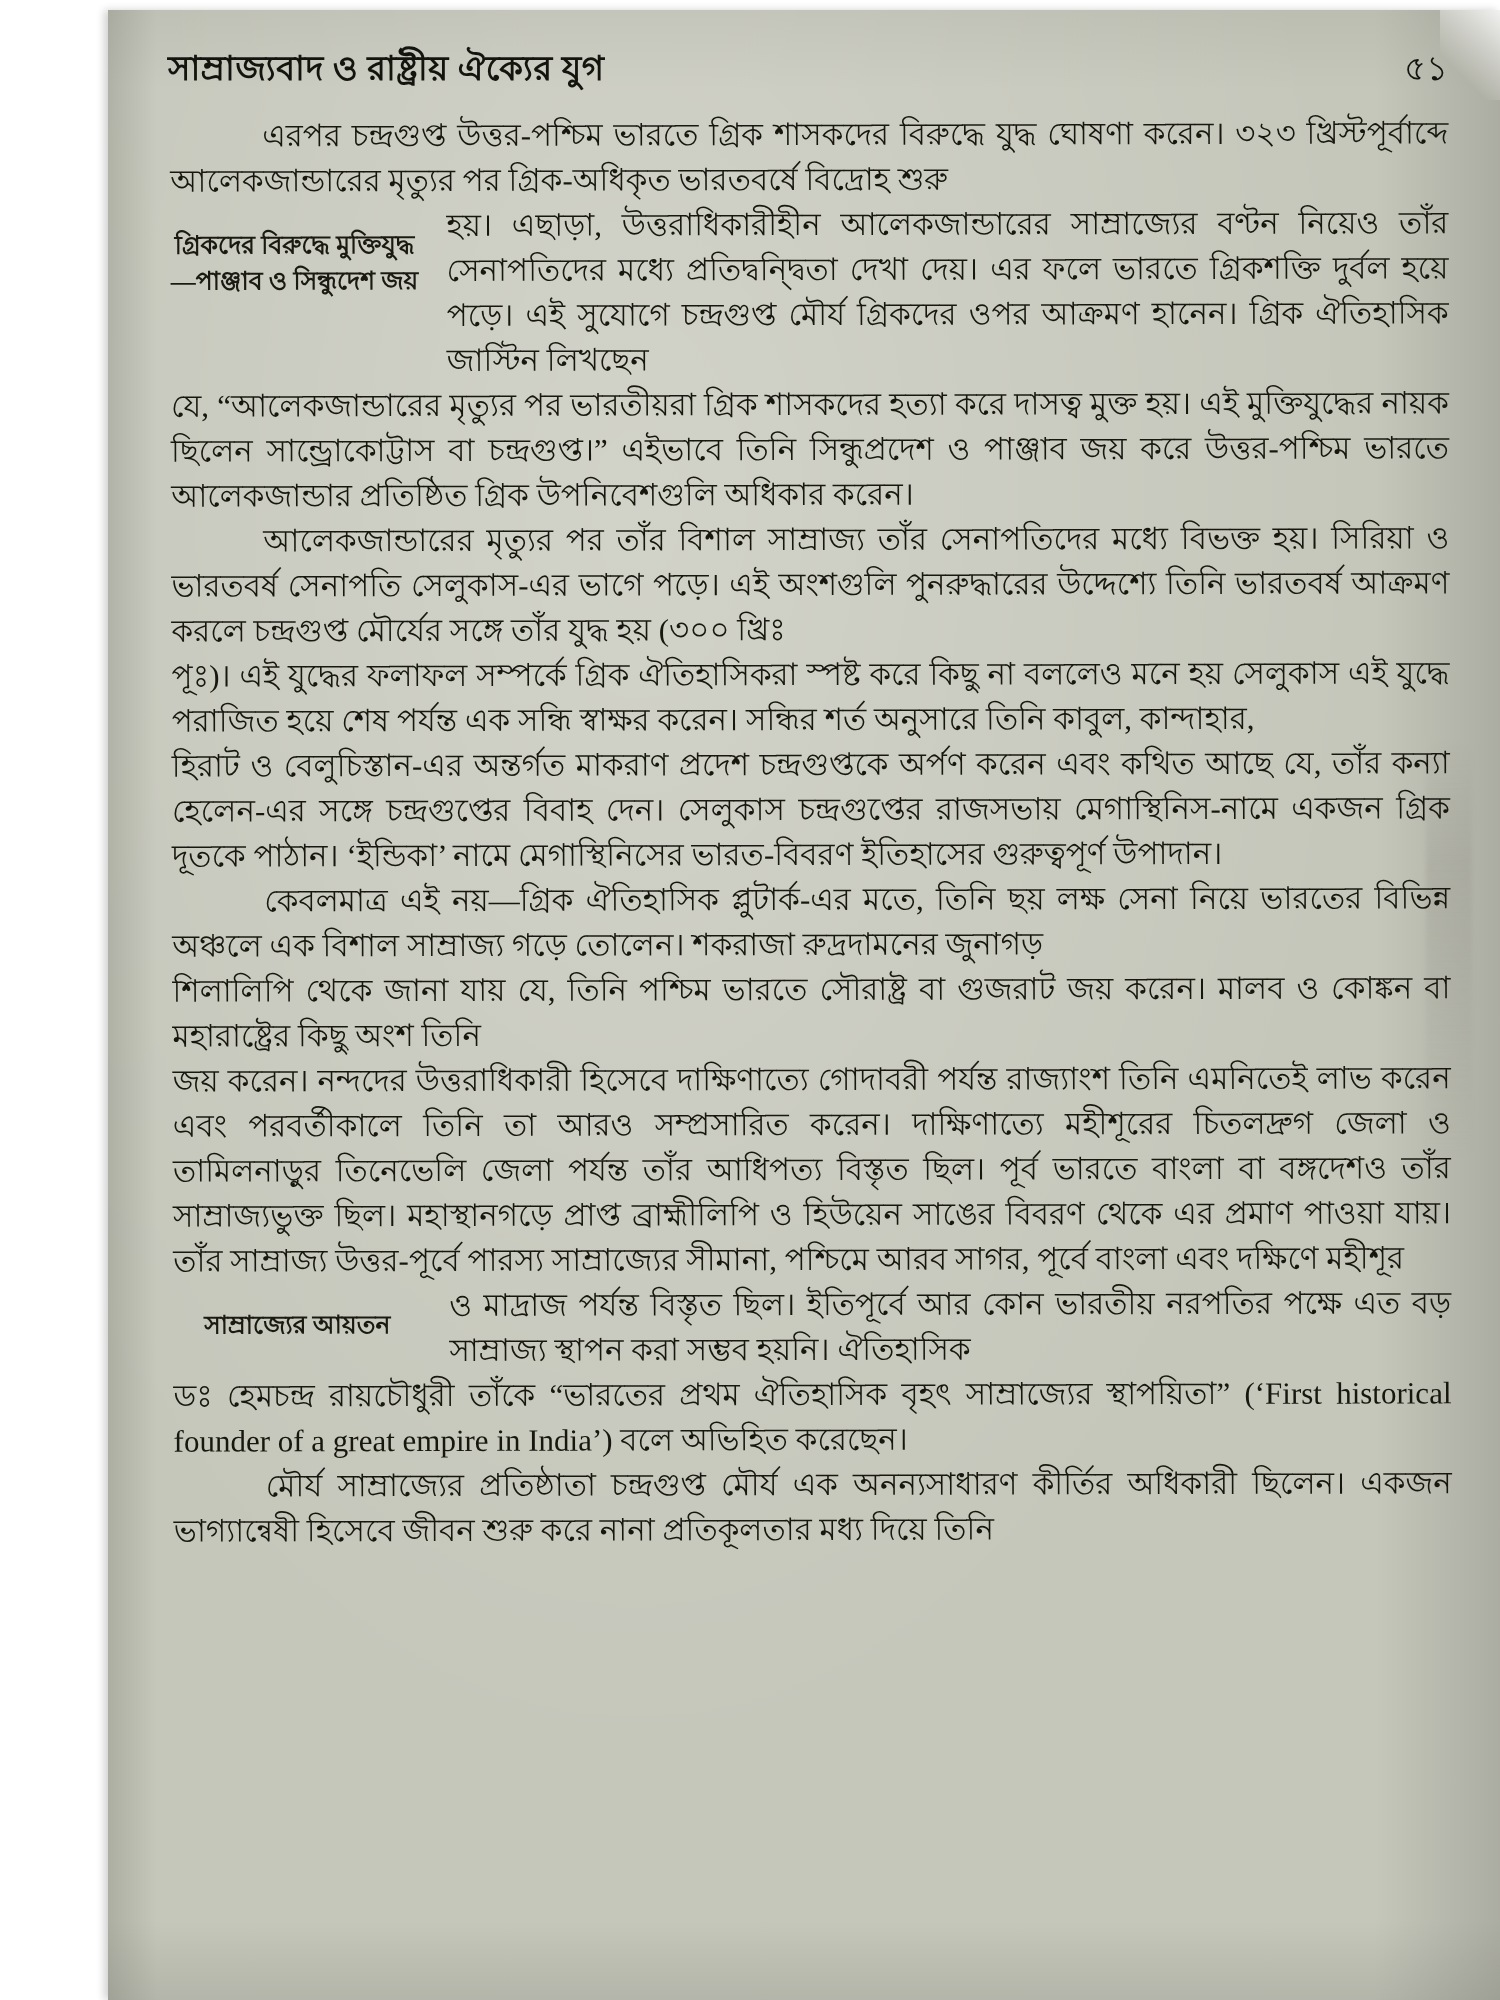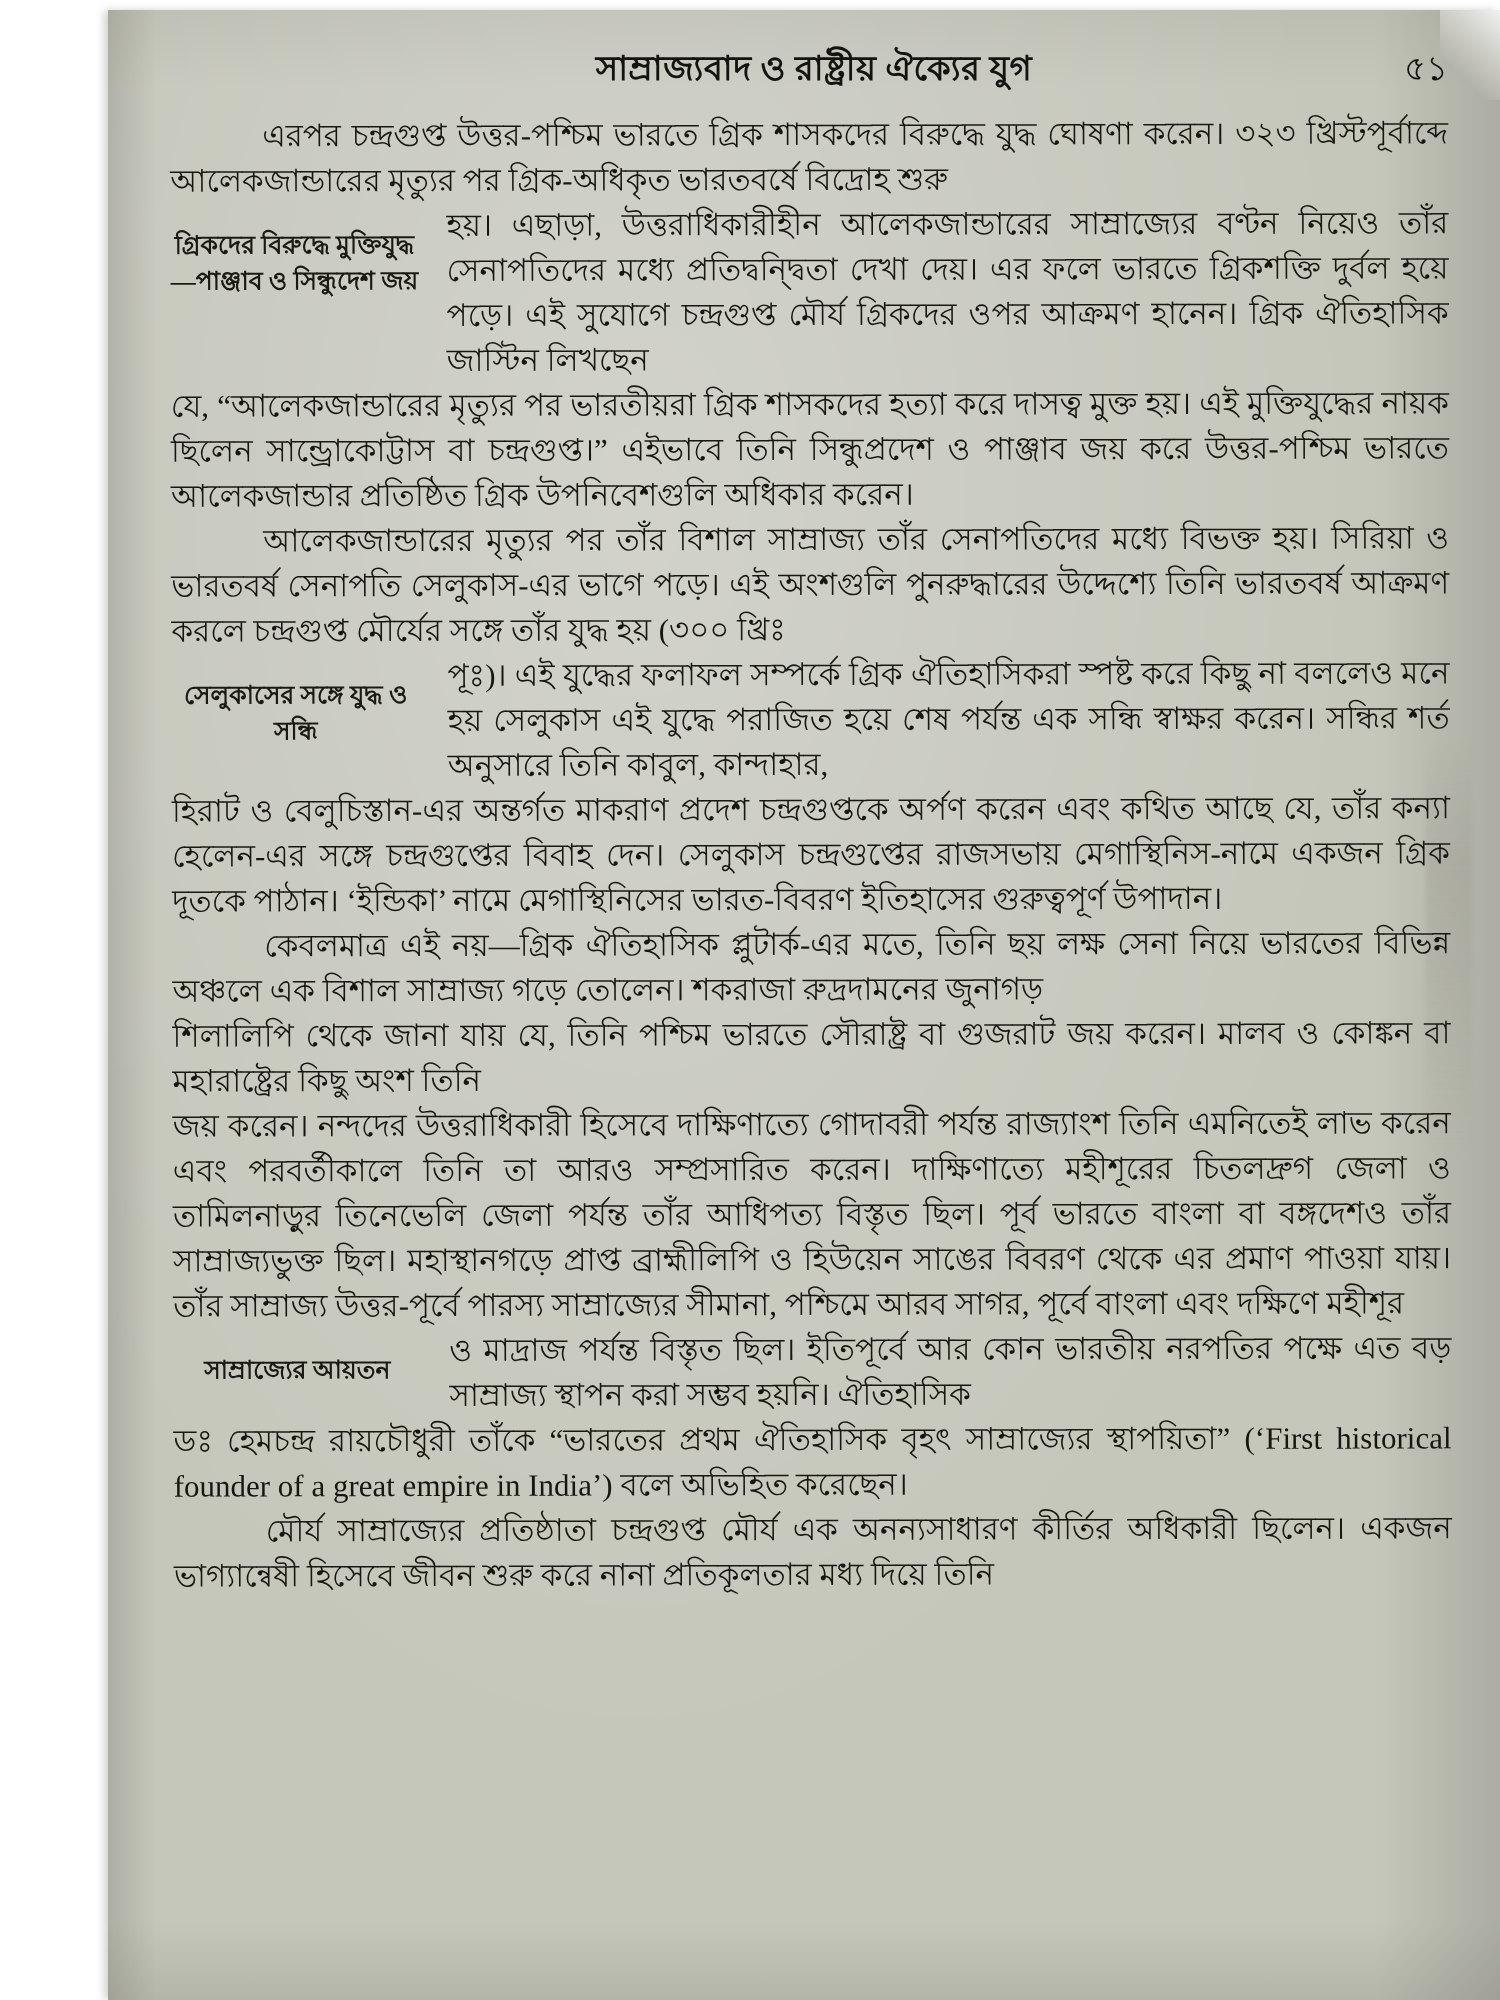--- a/index.html
+++ b/index.html
@@ -52,21 +52,21 @@
     position: absolute;
     left: 60px;
     right: 40px;
     top: 32px;
     height: 50px;
   }
   .title {
     position: absolute;
     left: 0;
     right: 0;
-    text-align: center;
+    text-align: left;
     font-size: 34px;
     font-weight: bold;
     color: #14140f;
     letter-spacing: 0.5px;
   }
   .page-num {
     position: absolute;
     right: 12px;
     top: 0;
     font-size: 34px;
@@ -126,21 +126,20 @@
 
       <p class="seg indent">এরপর চন্দ্রগুপ্ত উত্তর-পশ্চিম ভারতে গ্রিক শাসকদের বিরুদ্ধে যুদ্ধ ঘোষণা করেন। ৩২৩ খ্রিস্টপূর্বাব্দে আলেকজান্ডারের মৃত্যুর পর গ্রিক-অধিকৃত ভারতবর্ষে বিদ্রোহ শুরু</p>
       <div class="noted">
         <div class="margin-note">গ্রিকদের বিরুদ্ধে মুক্তিযুদ্ধ—পাঞ্জাব ও সিন্ধুদেশ জয়</div>
         <p class="seg">হয়। এছাড়া, উত্তরাধিকারীহীন আলেকজান্ডারের সাম্রাজ্যের বণ্টন নিয়েও তাঁর সেনাপতিদের মধ্যে প্রতিদ্বন্দ্বিতা দেখা দেয়। এর ফলে ভারতে গ্রিকশক্তি দুর্বল হয়ে পড়ে। এই সুযোগে চন্দ্রগুপ্ত মৌর্য গ্রিকদের ওপর আক্রমণ হানেন। গ্রিক ঐতিহাসিক জাস্টিন লিখছেন</p>
       </div>
       <p class="seg">যে, “আলেকজান্ডারের মৃত্যুর পর ভারতীয়রা গ্রিক শাসকদের হত্যা করে দাসত্ব মুক্ত হয়। এই মুক্তিযুদ্ধের নায়ক ছিলেন সান্ড্রোকোট্টাস বা চন্দ্রগুপ্ত।” এইভাবে তিনি সিন্ধুপ্রদেশ ও পাঞ্জাব জয় করে উত্তর-পশ্চিম ভারতে আলেকজান্ডার প্রতিষ্ঠিত গ্রিক উপনিবেশগুলি অধিকার করেন।</p>
 
       <p class="seg indent">আলেকজান্ডারের মৃত্যুর পর তাঁর বিশাল সাম্রাজ্য তাঁর সেনাপতিদের মধ্যে বিভক্ত হয়। সিরিয়া ও ভারতবর্ষ সেনাপতি সেলুকাস-এর ভাগে পড়ে। এই অংশগুলি পুনরুদ্ধারের উদ্দেশ্যে তিনি ভারতবর্ষ আক্রমণ করলে চন্দ্রগুপ্ত মৌর্যের সঙ্গে তাঁর যুদ্ধ হয় (৩০০ খ্রিঃ</p>
       <div class="noted">
-        <div class="margin-note">সেলুকাসের সঙ্গে যুদ্ধ ও সন্ধি</div>
         <p class="seg">পূঃ)। এই যুদ্ধের ফলাফল সম্পর্কে গ্রিক ঐতিহাসিকরা স্পষ্ট করে কিছু না বললেও মনে হয় সেলুকাস এই যুদ্ধে পরাজিত হয়ে শেষ পর্যন্ত এক সন্ধি স্বাক্ষর করেন। সন্ধির শর্ত অনুসারে তিনি কাবুল, কান্দাহার,</p>
       </div>
       <p class="seg">হিরাট ও বেলুচিস্তান-এর অন্তর্গত মাকরাণ প্রদেশ চন্দ্রগুপ্তকে অর্পণ করেন এবং কথিত আছে যে, তাঁর কন্যা হেলেন-এর সঙ্গে চন্দ্রগুপ্তের বিবাহ দেন। সেলুকাস চন্দ্রগুপ্তের রাজসভায় মেগাস্থিনিস-নামে একজন গ্রিক দূতকে পাঠান। ‘ইন্ডিকা’ নামে মেগাস্থিনিসের ভারত-বিবরণ ইতিহাসের গুরুত্বপূর্ণ উপাদান।</p>
 
       <p class="seg indent">কেবলমাত্র এই নয়—গ্রিক ঐতিহাসিক প্লুটার্ক-এর মতে, তিনি ছয় লক্ষ সেনা নিয়ে ভারতের বিভিন্ন অঞ্চলে এক বিশাল সাম্রাজ্য গড়ে তোলেন। শকরাজা রুদ্রদামনের জুনাগড়</p>
       <div class="noted">
         <p class="seg">শিলালিপি থেকে জানা যায় যে, তিনি পশ্চিম ভারতে সৌরাষ্ট্র বা গুজরাট জয় করেন। মালব ও কোঙ্কন বা মহারাষ্ট্রের কিছু অংশ তিনি</p>
       </div>
       <p class="seg">জয় করেন। নন্দদের উত্তরাধিকারী হিসেবে দাক্ষিণাত্যে গোদাবরী পর্যন্ত রাজ্যাংশ তিনি এমনিতেই লাভ করেন এবং পরবর্তীকালে তিনি তা আরও সম্প্রসারিত করেন। দাক্ষিণাত্যে মহীশূরের চিতলদ্রুগ জেলা ও তামিলনাড়ুর তিনেভেলি জেলা পর্যন্ত তাঁর আধিপত্য বিস্তৃত ছিল। পূর্ব ভারতে বাংলা বা বঙ্গদেশও তাঁর সাম্রাজ্যভুক্ত ছিল। মহাস্থানগড়ে প্রাপ্ত ব্রাহ্মীলিপি ও হিউয়েন সাঙের বিবরণ থেকে এর প্রমাণ পাওয়া যায়। তাঁর সাম্রাজ্য উত্তর-পূর্বে পারস্য সাম্রাজ্যের সীমানা, পশ্চিমে আরব সাগর, পূর্বে বাংলা এবং দক্ষিণে মহীশূর</p>
       <div class="noted">

